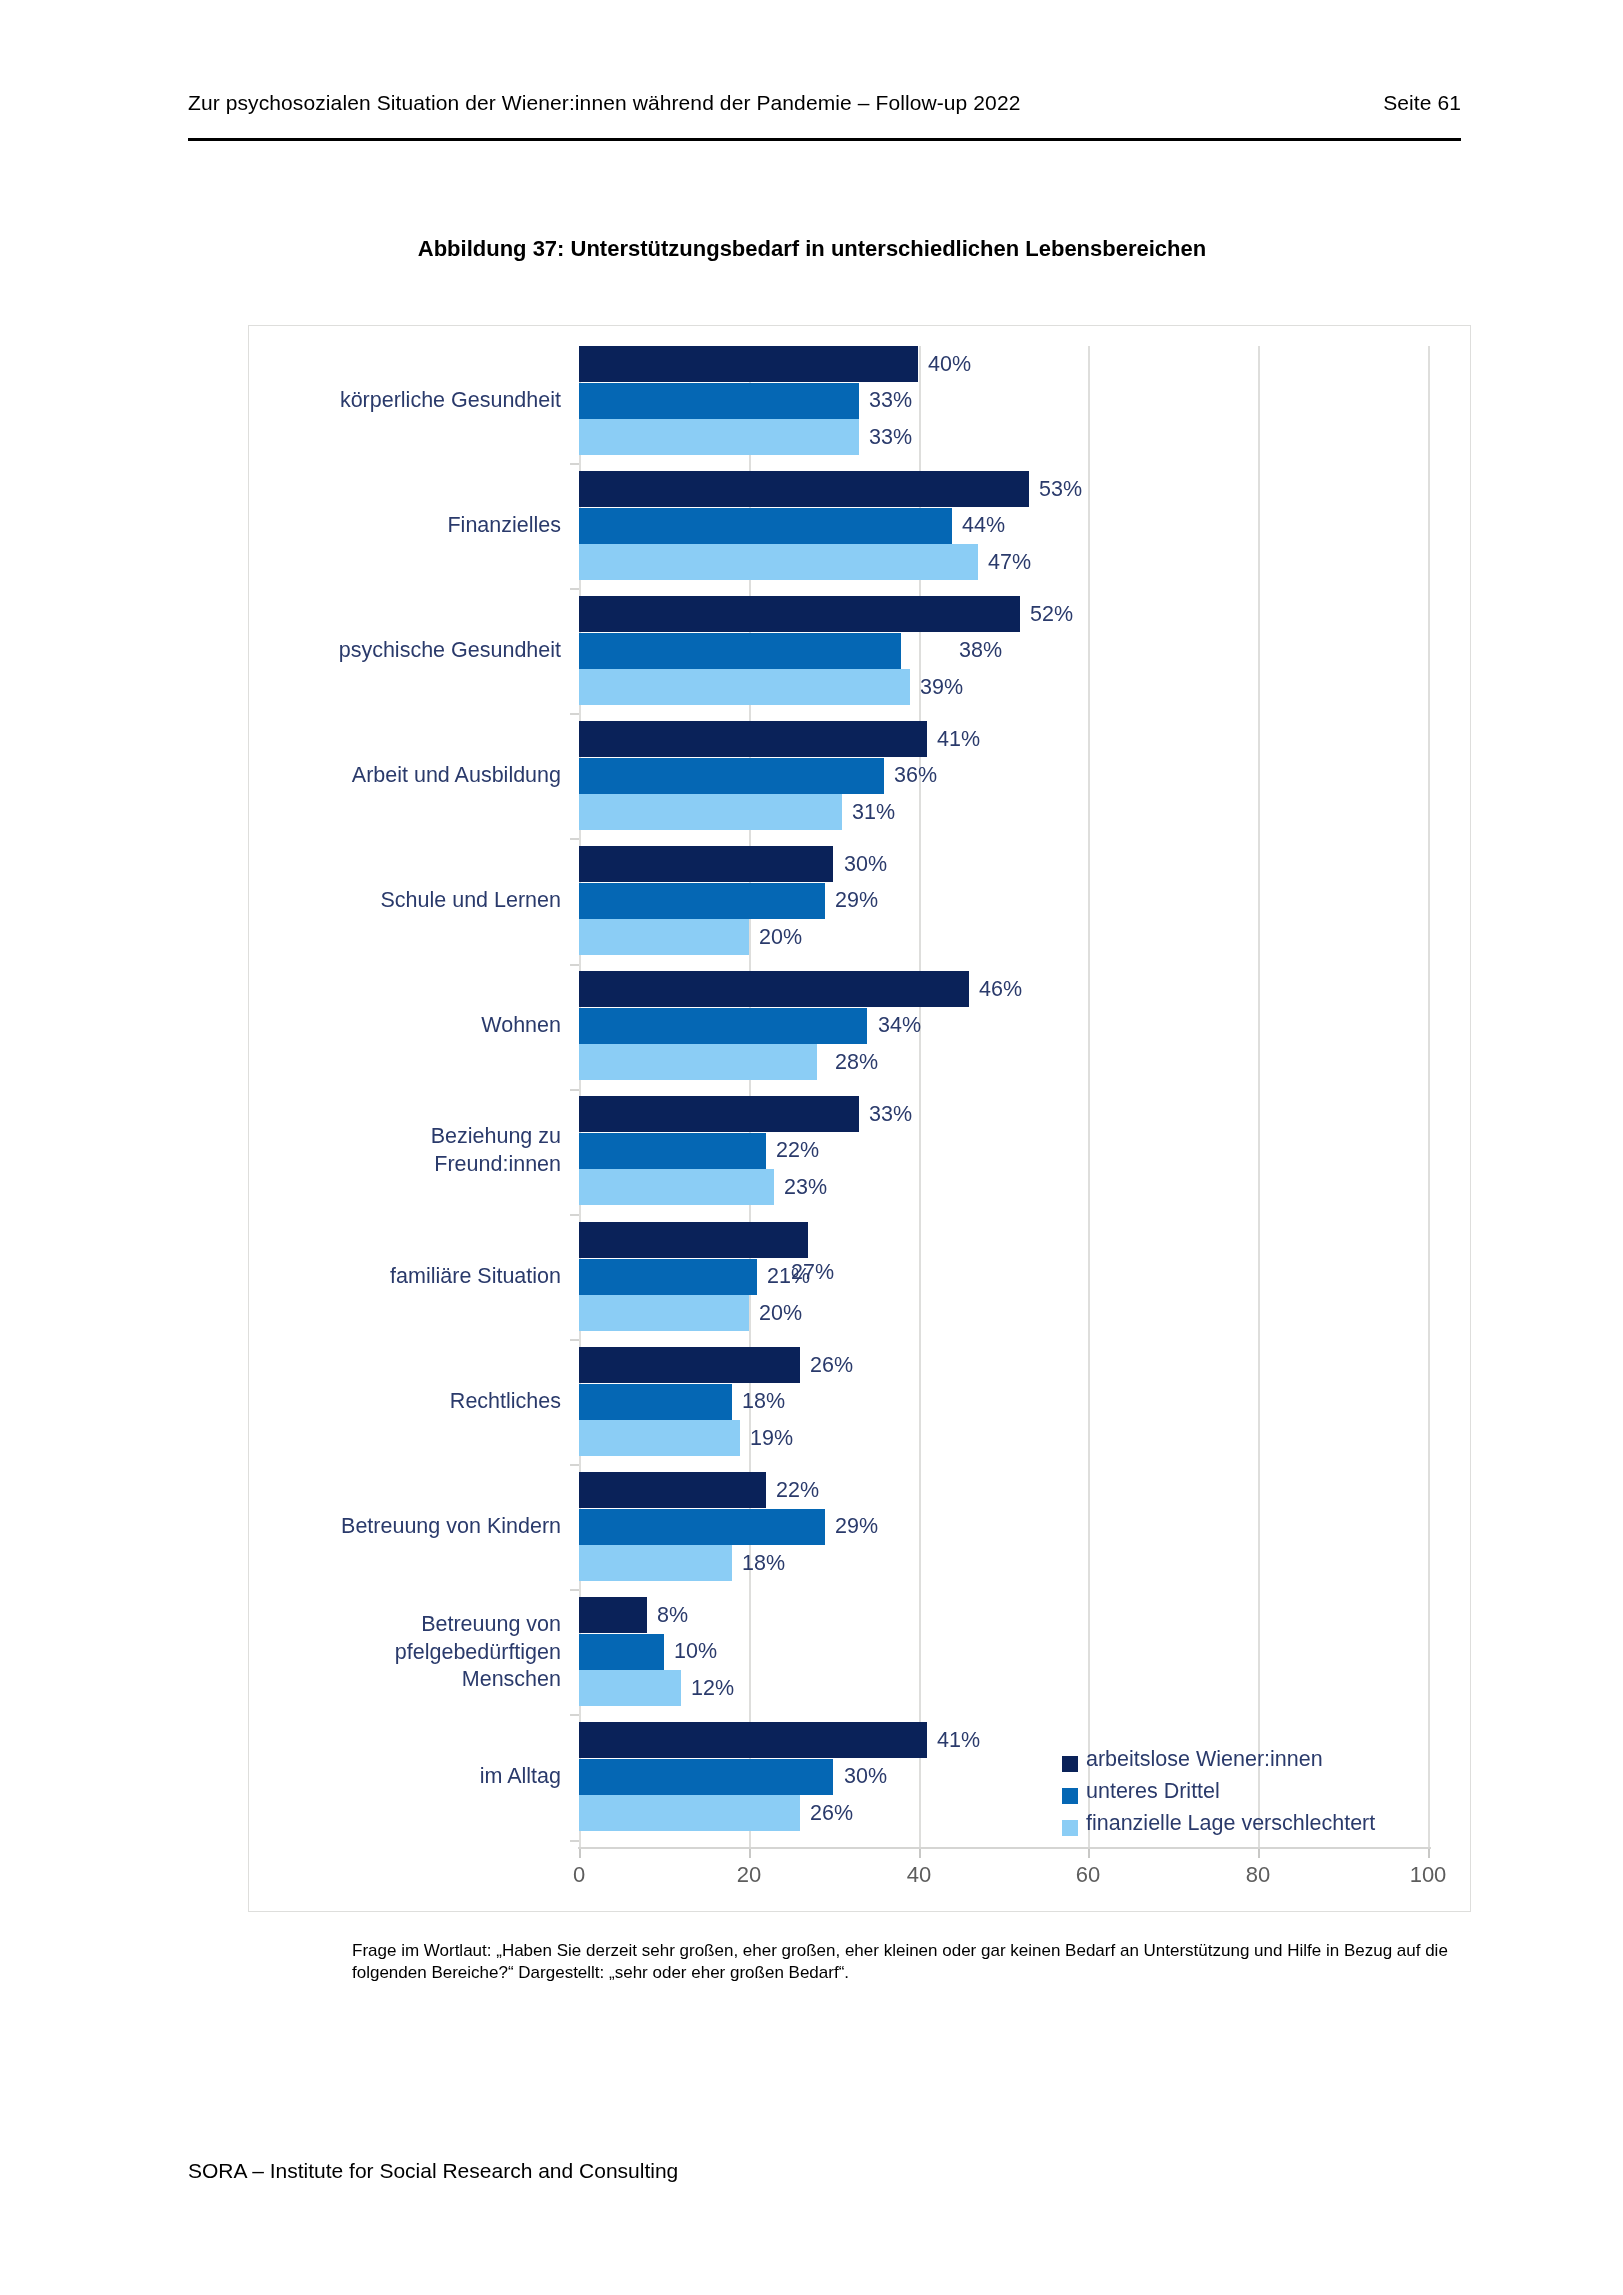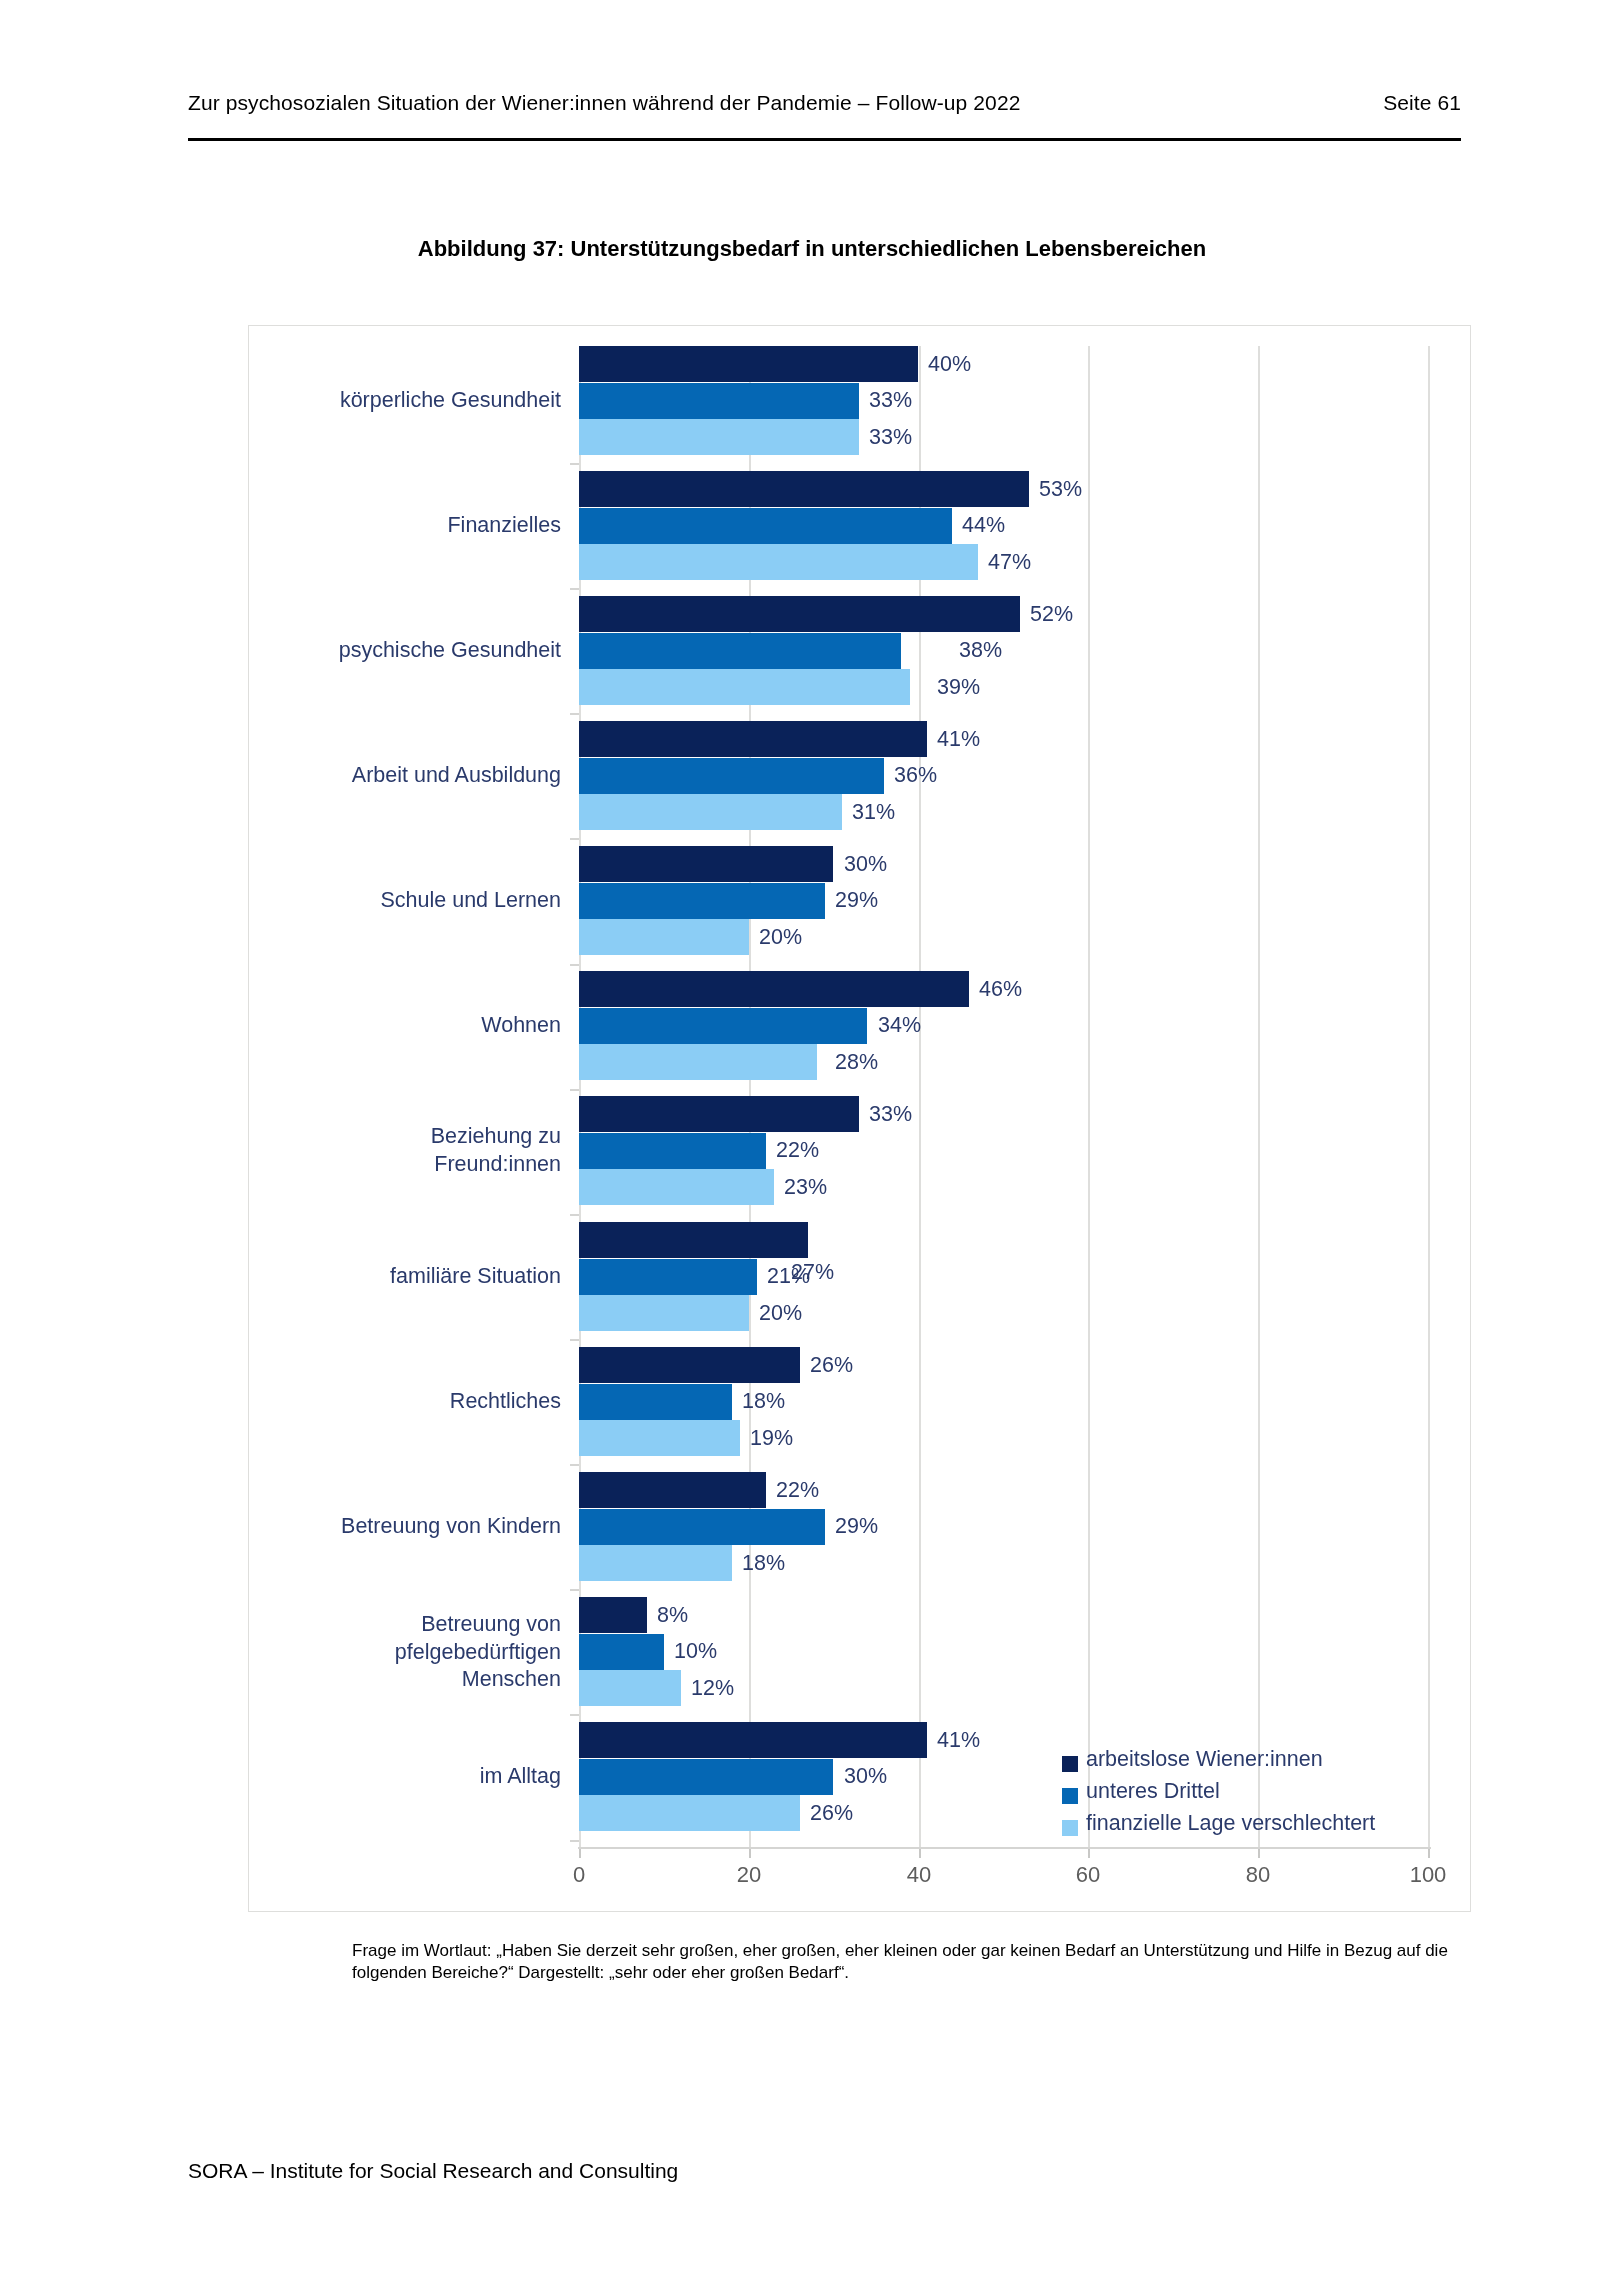--- a/index.html
+++ b/index.html
@@ -266,21 +266,21 @@
           <div class="bar" style="width: 100%; background: rgb(10, 34, 89);"></div>
         </div>
         <div class="bar-value" style="left: 781px; top: 18px; transform: translateY(-50%); position: absolute;">52%</div>
         <div class="bar-row" style="top: 37px; width: 322px;">
           <div class="bar" style="width: 100%; background: rgb(5, 103, 180);"></div>
         </div>
         <div class="bar-value" style="left: 662px; top: 54px; transform: translateY(-50%); position: absolute; margin-left: 48px;">38%</div>
         <div class="bar-row" style="top: 73px; width: 331px;">
           <div class="bar" style="width: 100%; background: rgb(139, 205, 245);"></div>
         </div>
-        <div class="bar-value" style="left: 688px; top: 91px; transform: translateY(-50%); position: absolute;">39%</div>
+        <div class="bar-value" style="left: 671px; top: 91px; transform: translateY(-50%); position: absolute;">39%</div>
       </div>
       <div class="ycat-tick" style="top: 387px;"></div>
       <div class="cat-group" style="top: 395px; height: 110px;">
         <div class="cat-label">
           <div>Arbeit und Ausbildung</div>
         </div>
         <div class="bar-row" style="top: 0px; width: 348px;">
           <div class="bar" style="width: 100%; background: rgb(10, 34, 89);"></div>
         </div>
         <div class="bar-value" style="left: 688px; top: 18px; transform: translateY(-50%); position: absolute;">41%</div>

